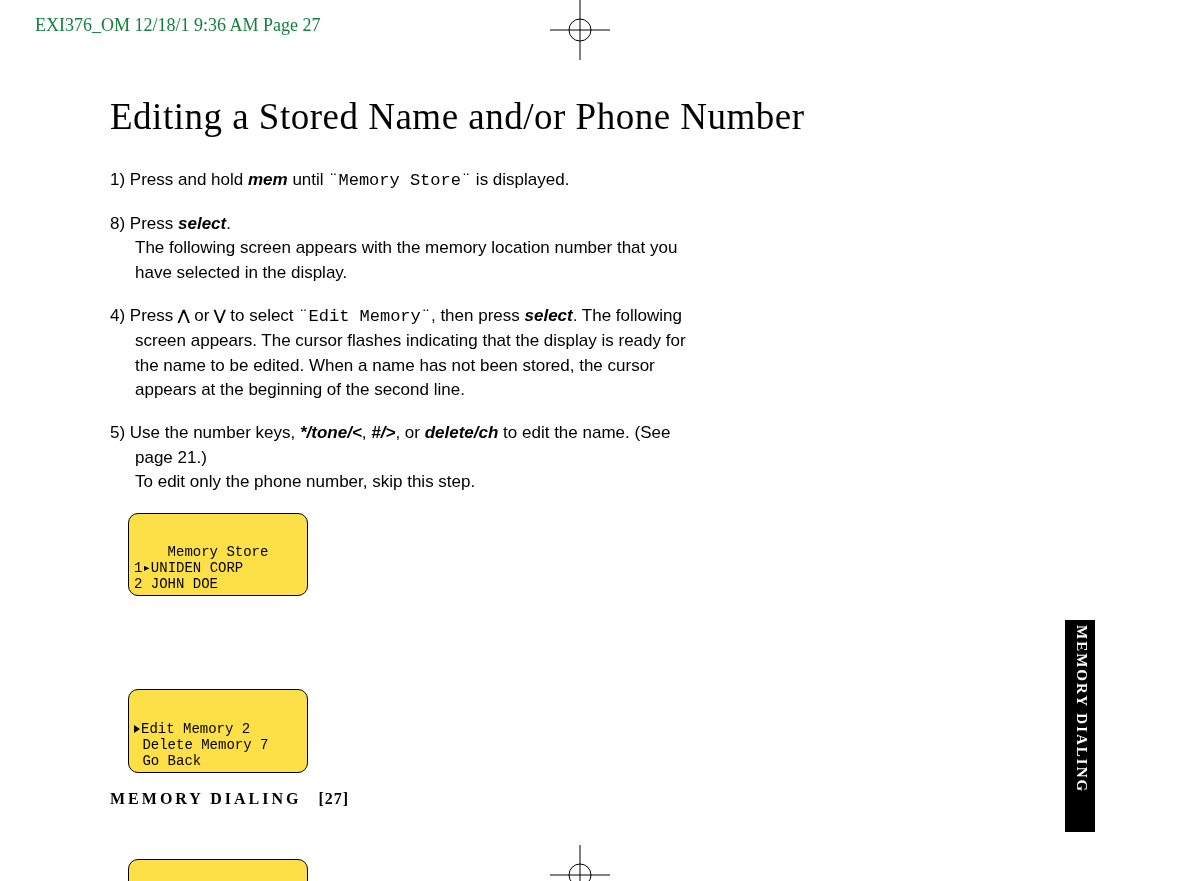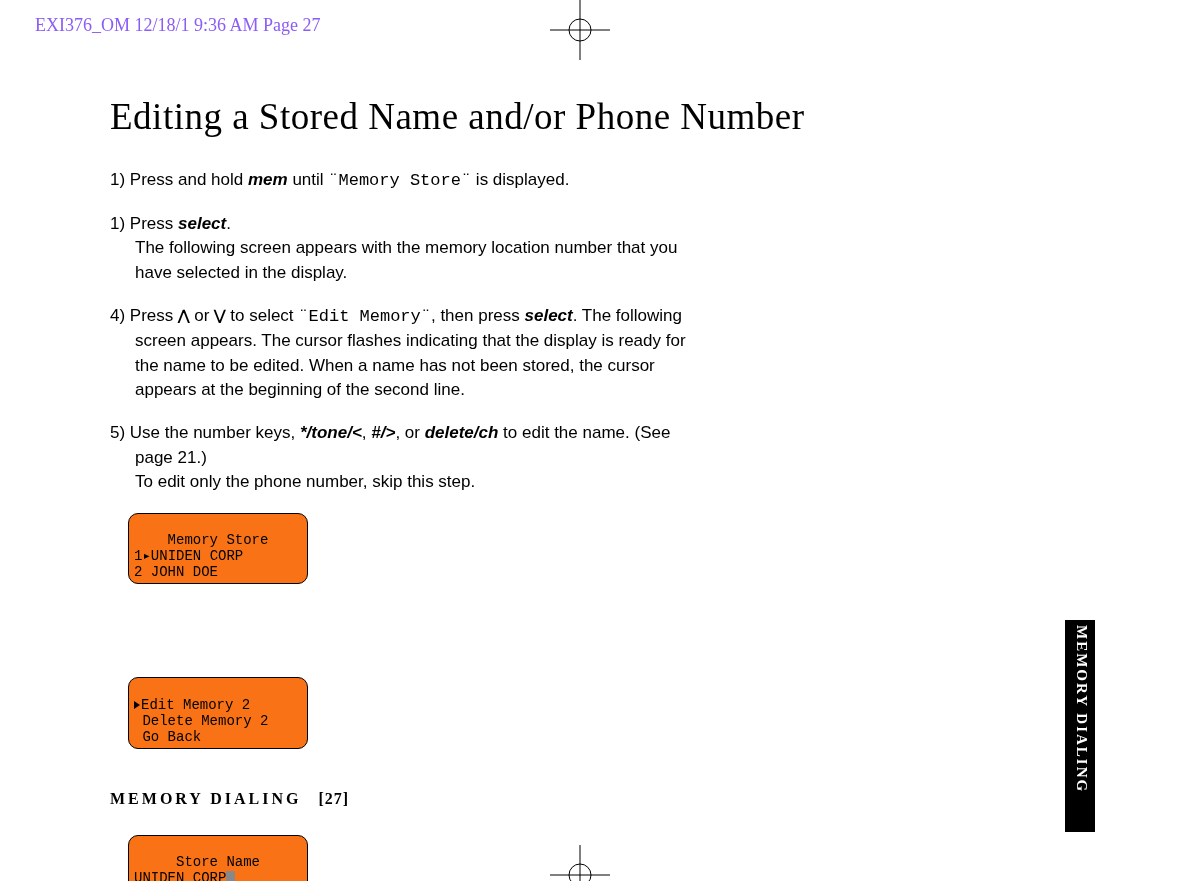--- a/index.html
+++ b/index.html
@@ -11,21 +11,21 @@
     font-family: Georgia, 'Times New Roman', serif;
     position: relative;
     overflow: hidden;
   }
   .header-meta {
     position: absolute;
     top: 15px;
     left: 35px;
     font-family: 'Times New Roman', serif;
     font-size: 18px;
-    color: #8b5cf6;
+    color: #15803d;
   }
   .regmark-top {
     position: absolute;
     top: 0px;
     left: 550px;
   }
   .regmark-bottom {
     position: absolute;
     bottom: -24px;
     left: 550px;
@@ -73,23 +73,23 @@
     width: 180px;
     display: flex;
     flex-direction: column;
   }
   .lcd {
     border: 1.5px solid #000;
     border-radius: 10px;
     font-family: 'Courier New', Courier, monospace;
     font-size: 14px;
     line-height: 1.15;
-    padding: 2px 5px 3px 5px;
+    padding: 14px 5px 3px 5px;
     white-space: pre;
-    background:#f97316;
+    background:#fde047;
     letter-spacing: 0px;
   }
   .lcd .hdr { text-align:center; display:block; }
   .cursor-block {
     display:inline-block; width:9px; height:12px; background:#888; vertical-align: -1px;
   }
   .tri { display:inline-block; width:0;height:0;border-top:4px solid transparent;border-bottom:4px solid transparent;border-left:6px solid #000; vertical-align: 0px; margin-right:1px;}
 
   .footer-bar {
     position:absolute;
@@ -147,21 +147,21 @@
 
       <div class="step">
         <div class="step-body">
           <span>1) Press and hold </span><span class="bi">mem</span><span> until </span><span class="lcdtxt">¨Memory Store¨</span><span> is displayed.</span>
         </div>
       </div>
 
 
       <div class="step">
         <div class="step-body">
-          <span>1) Press </span><span class="bi">select</span><span>.</span>
+          <span>8) Press </span><span class="bi">select</span><span>.</span>
         </div>
         <div class="step-cont">The following screen appears with the memory location number that you have selected in the display.</div>
       </div>
 
       <div class="step">
         <div class="step-body">
           <span>4) Press </span><span class="arrow">⋀</span><span> or </span><span class="arrow">⋁</span><span> to select </span><span class="lcdtxt">¨Edit Memory¨</span><span>, then press </span><span class="bi">select</span><span>. The following screen appears. The cursor flashes indicating that the display is ready for the name to be edited. When a name has not been stored, the cursor appears at the beginning of the second line.</span>
         </div>
       </div>
 
@@ -175,21 +175,21 @@
 
     </div>
 
     <div class="lcd-col">
       <div class="lcd" style="margin-top:0px;">
 <span class="hdr">Memory Store</span><span>1▸UNIDEN CORP</span>
 <span>2 JOHN DOE</span></div>
 
       <div class="lcd" style="margin-top:93px;">
 <span><span class="tri"></span><span>Edit Memory 2</span></span>
-<span> Delete Memory 2</span>
+<span> Delete Memory 7</span>
 <span> Go Back</span></div>
 
       <div class="lcd" style="margin-top:86px; padding-bottom:14px;">
 <span class="hdr">Store Name</span><span><span>UNIDEN CORP</span><span class="cursor-block"></span></span></div>
 
     </div>
   </div>
 </div>
 
 <div class="side-tab"></div>

